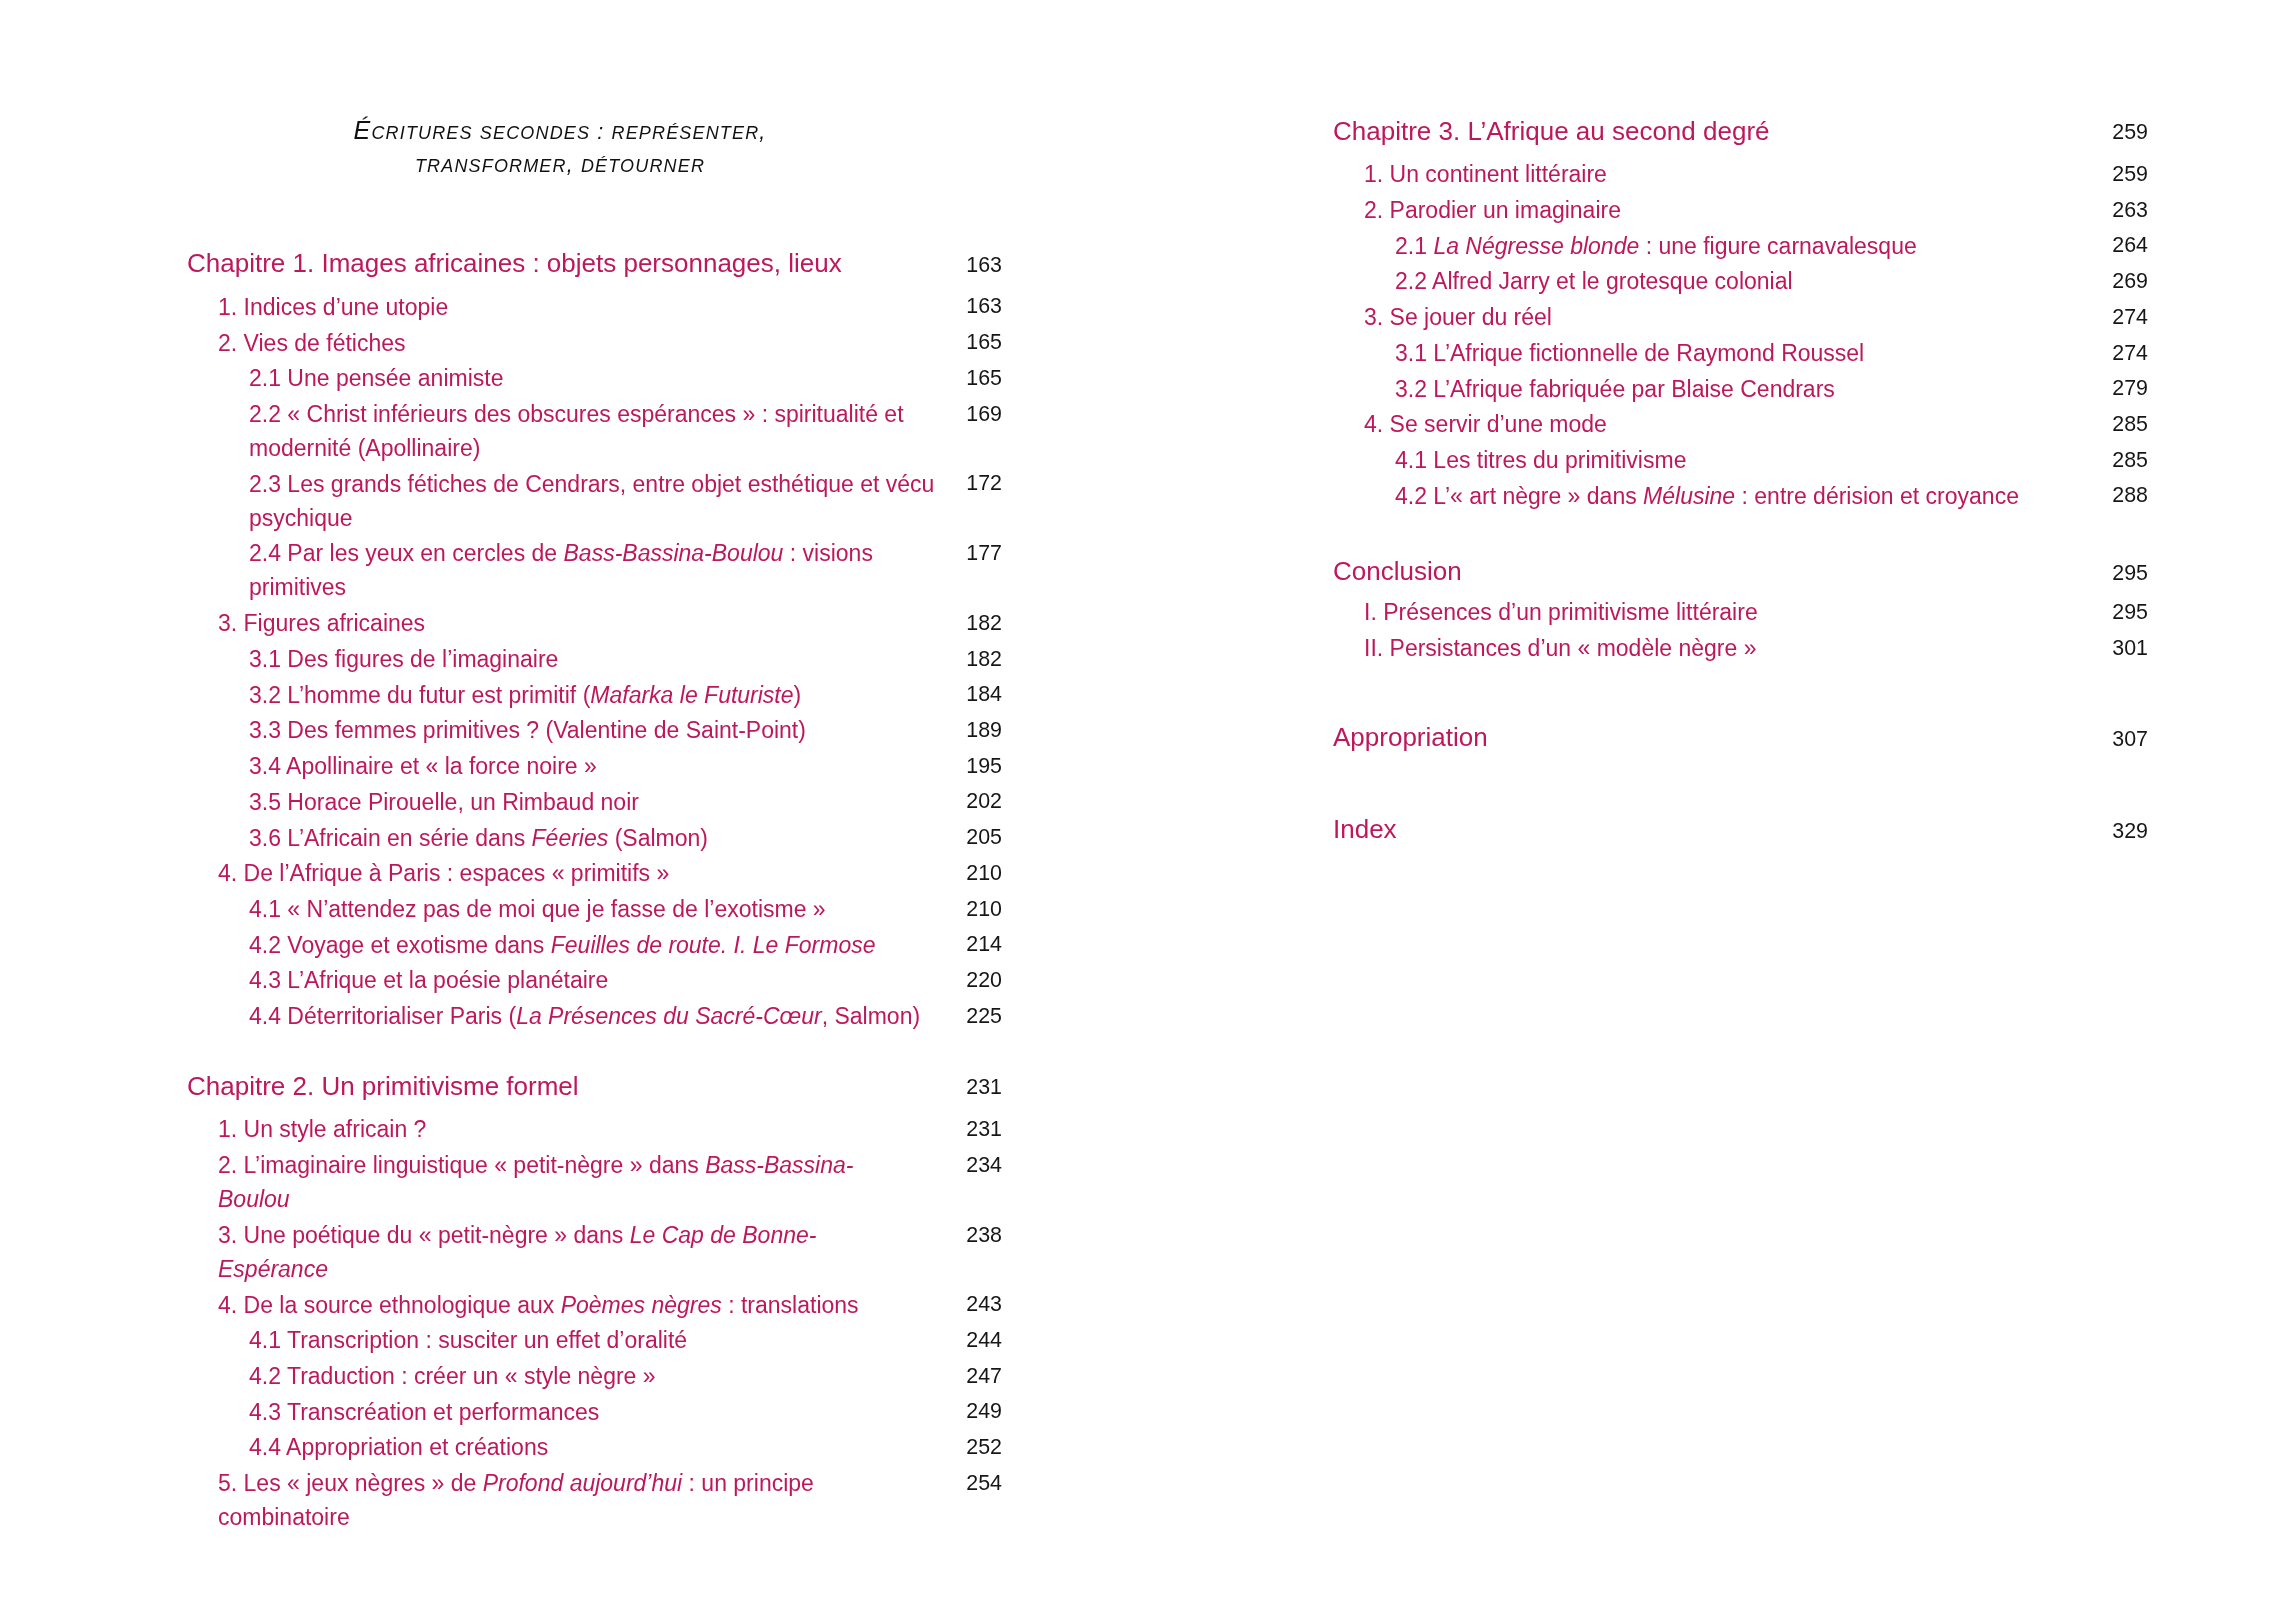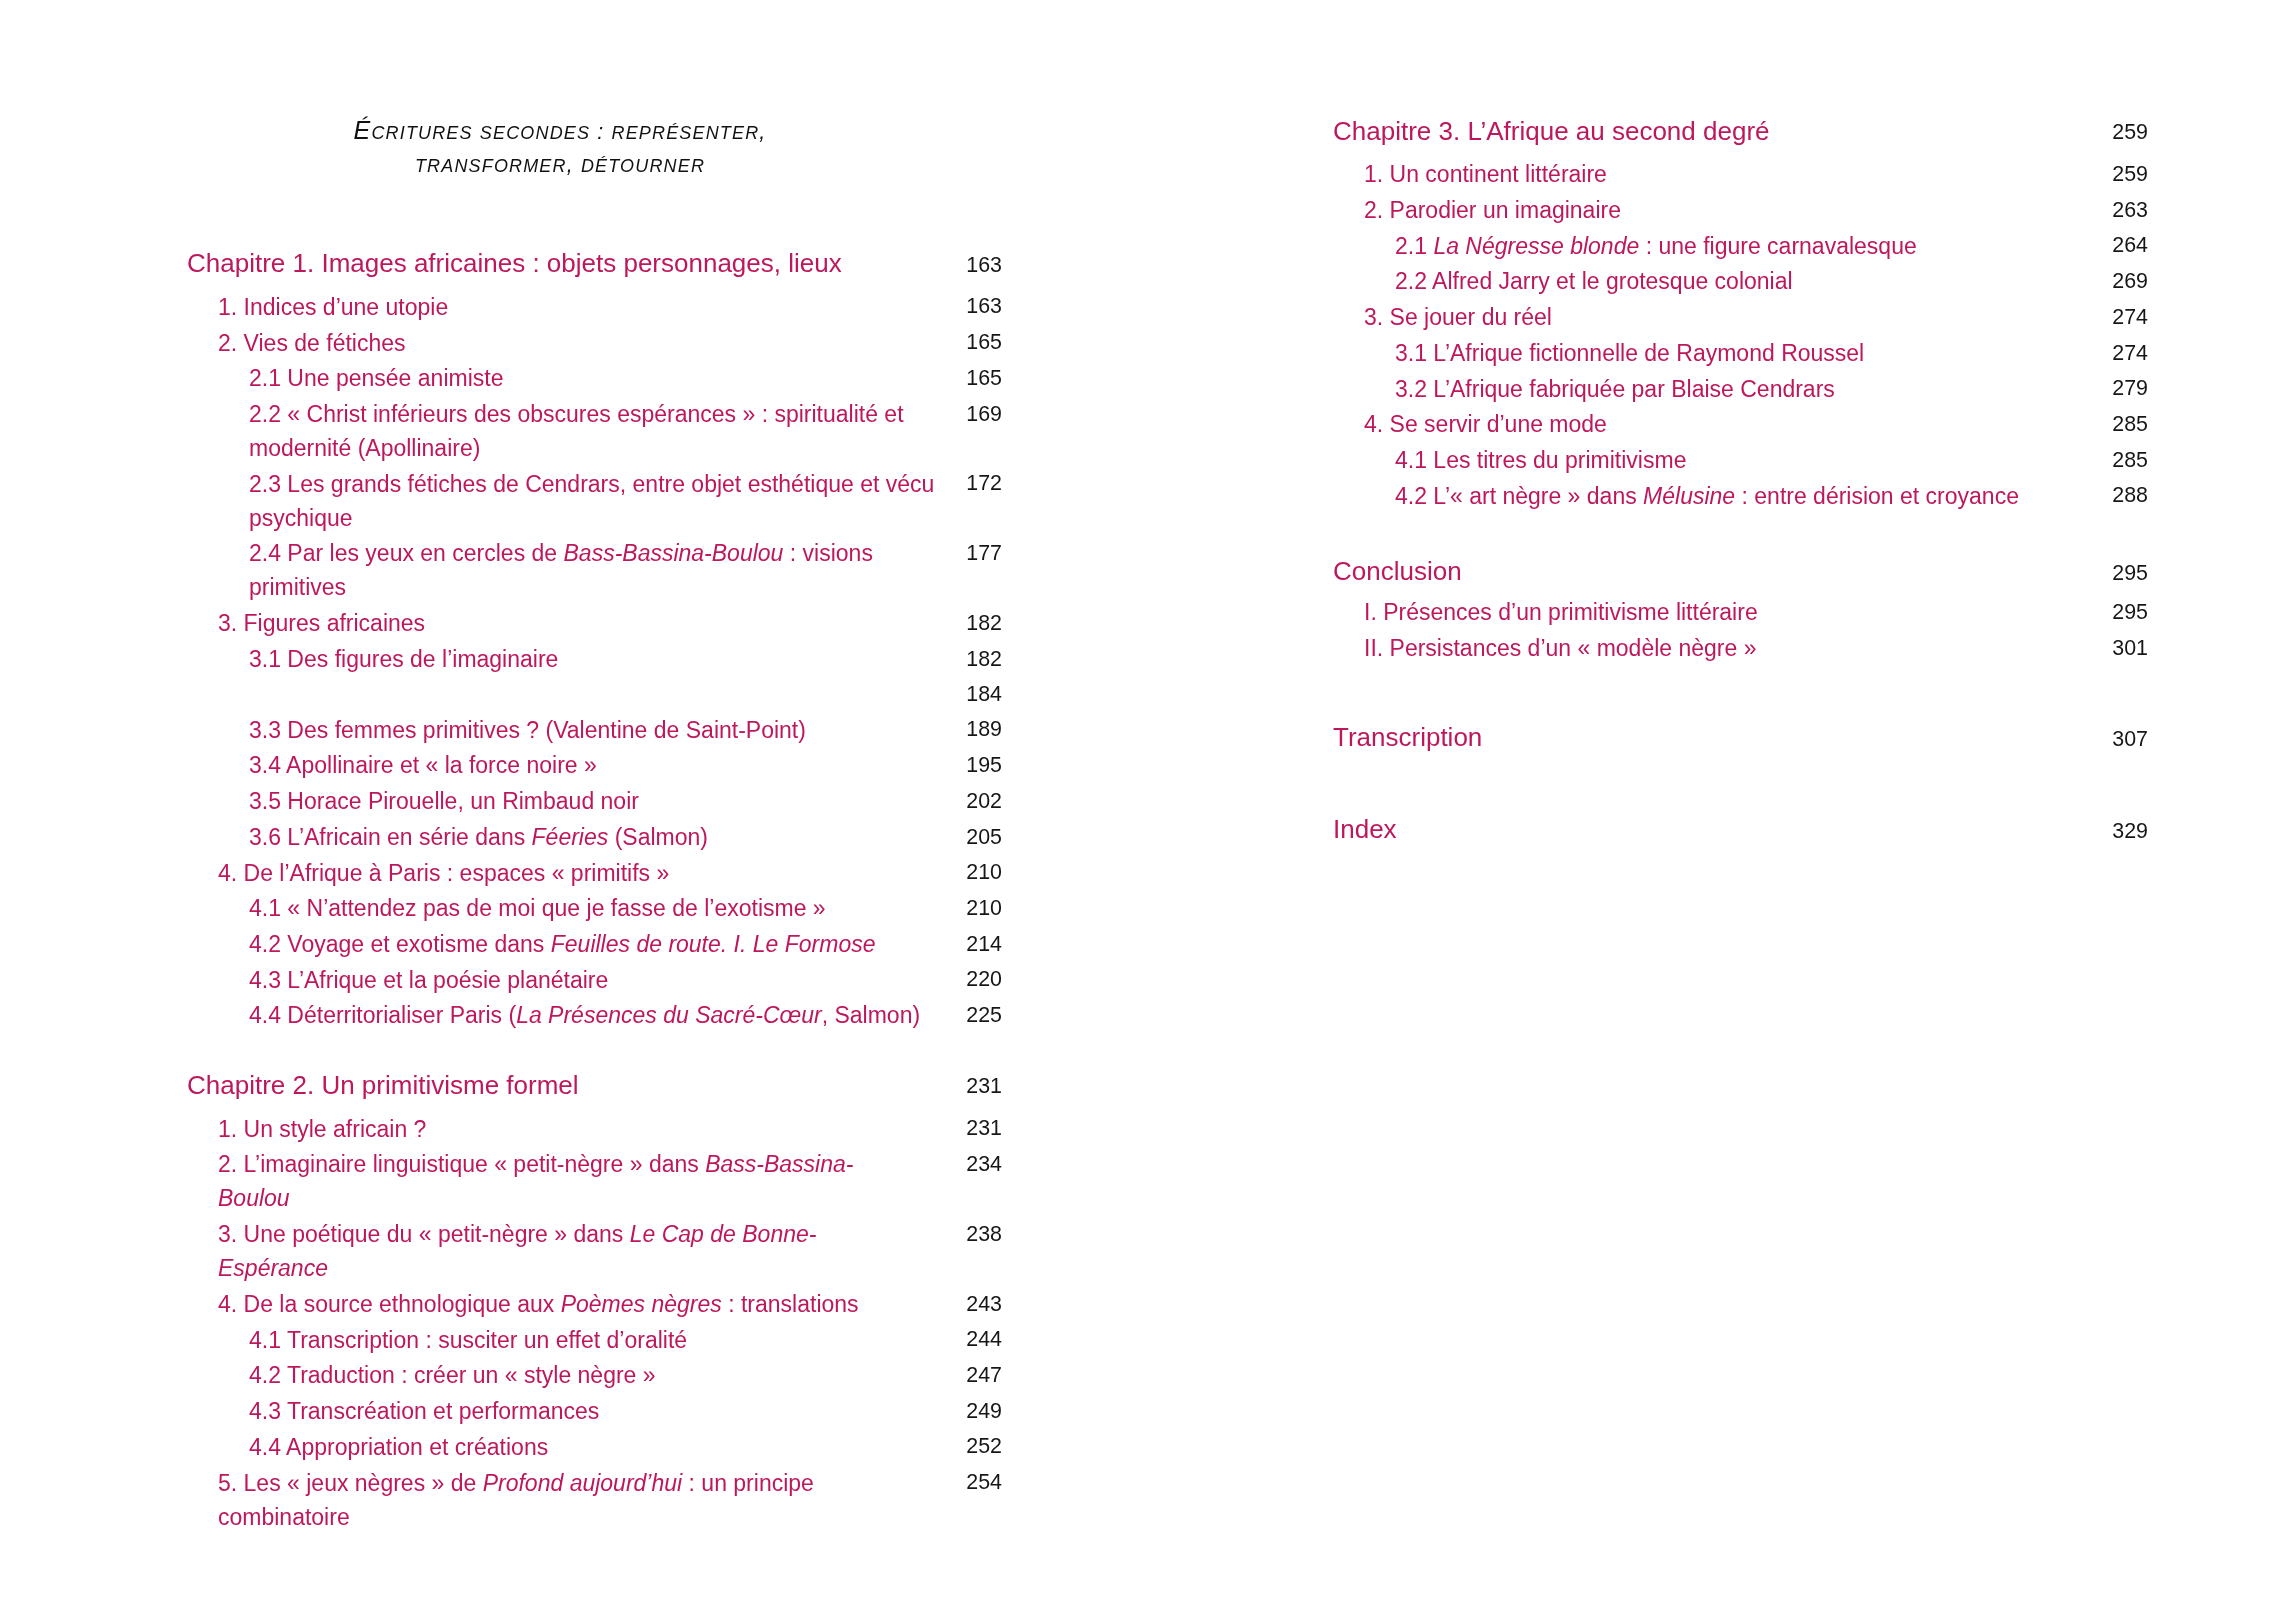--- a/index.html
+++ b/index.html
@@ -142,20 +142,21 @@
           <span class="label">3. Figures africaines</span>
           <span class="dots"></span>
           <span class="page-num">182</span>
         </div>
         <div class="entry lvl-2">
           <span class="label">3.1 Des figures de l’imaginaire</span>
           <span class="dots"></span>
           <span class="page-num">182</span>
         </div>
         <div class="entry lvl-2">
+          <span class="label">3.2 L’homme du futur est primitif (<i>Mafarka le Futuriste</i>)</span>
           <span class="dots"></span>
           <span class="page-num">184</span>
         </div>
         <div class="entry lvl-2">
           <span class="label">3.3 Des femmes primitives ? (Valentine de Saint-Point)</span>
           <span class="dots"></span>
           <span class="page-num">189</span>
         </div>
         <div class="entry lvl-2">
           <span class="label">3.4 Apollinaire et « la force noire »</span>
@@ -316,21 +317,21 @@
           <span class="label">I. Présences d’un primitivisme littéraire</span>
           <span class="dots"></span>
           <span class="page-num">295</span>
         </div>
         <div class="entry lvl-1 roman">
           <span class="label">II. Persistances d’un « modèle nègre »</span>
           <span class="dots"></span>
           <span class="page-num">301</span>
         </div>
         <div class="entry lvl-big" style="margin-top: 53px;">
-          <span class="label">Transcription</span>
+          <span class="label">Appropriation</span>
           <span class="dots"></span>
           <span class="page-num">307</span>
         </div>
         <div class="entry lvl-big" style="margin-top: 53px; justify-content: center;">
           <span class="label">Index</span>
           <span class="dots"></span>
           <span class="page-num">329</span>
         </div>
       </div>
   </div>

